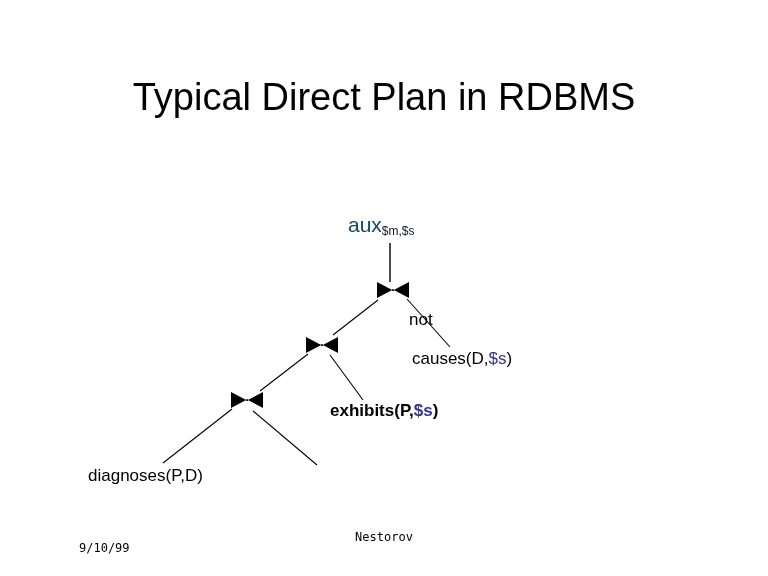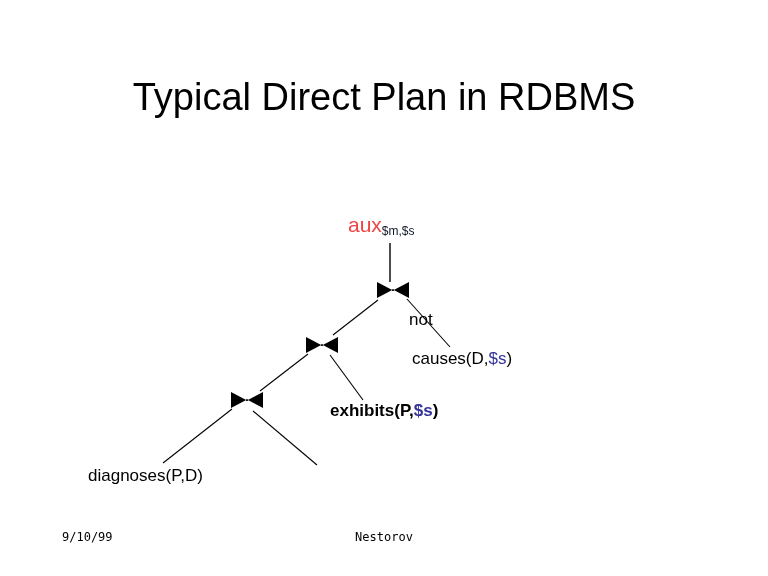--- a/index.html
+++ b/index.html
@@ -53,21 +53,21 @@
     color: #333399;
   }
   .aux-node {
     position: absolute;
     white-space: nowrap;
     line-height: 1;
   }
   .aux-name {
     font-family: "Liberation Sans", "DejaVu Sans", sans-serif;
     font-size: 21px;
-    color: #ef4444;
+    color: #0c4a6e;
   }
   .aux-sub {
     font-family: "Liberation Sans", "DejaVu Sans", sans-serif;
     font-size: 12px;
     color: #0f172a;
     position: relative;
     top: 3px;
   }
 
   
@@ -78,21 +78,21 @@
 
   
   .footer-text {
     position: absolute;
     top: 530px;
     font-family: "DejaVu Sans Mono", "Liberation Mono", monospace;
     font-size: 12px;
     color: #000000;
     white-space: nowrap;
   }
-  #footer-date  { left: 62px; }
+  #footer-date  { left: 79px; margin-top: 11px; }
   #footer-author{ left: 0; width: 768px; text-align: center; }
   #footer-page  { left: 0; width: 710px; text-align: right; }
 </style>
 </head>
 <body>
 
 <div id="slide">
 
   <div id="slide-title">Typical Direct Plan in RDBMS</div>
 

